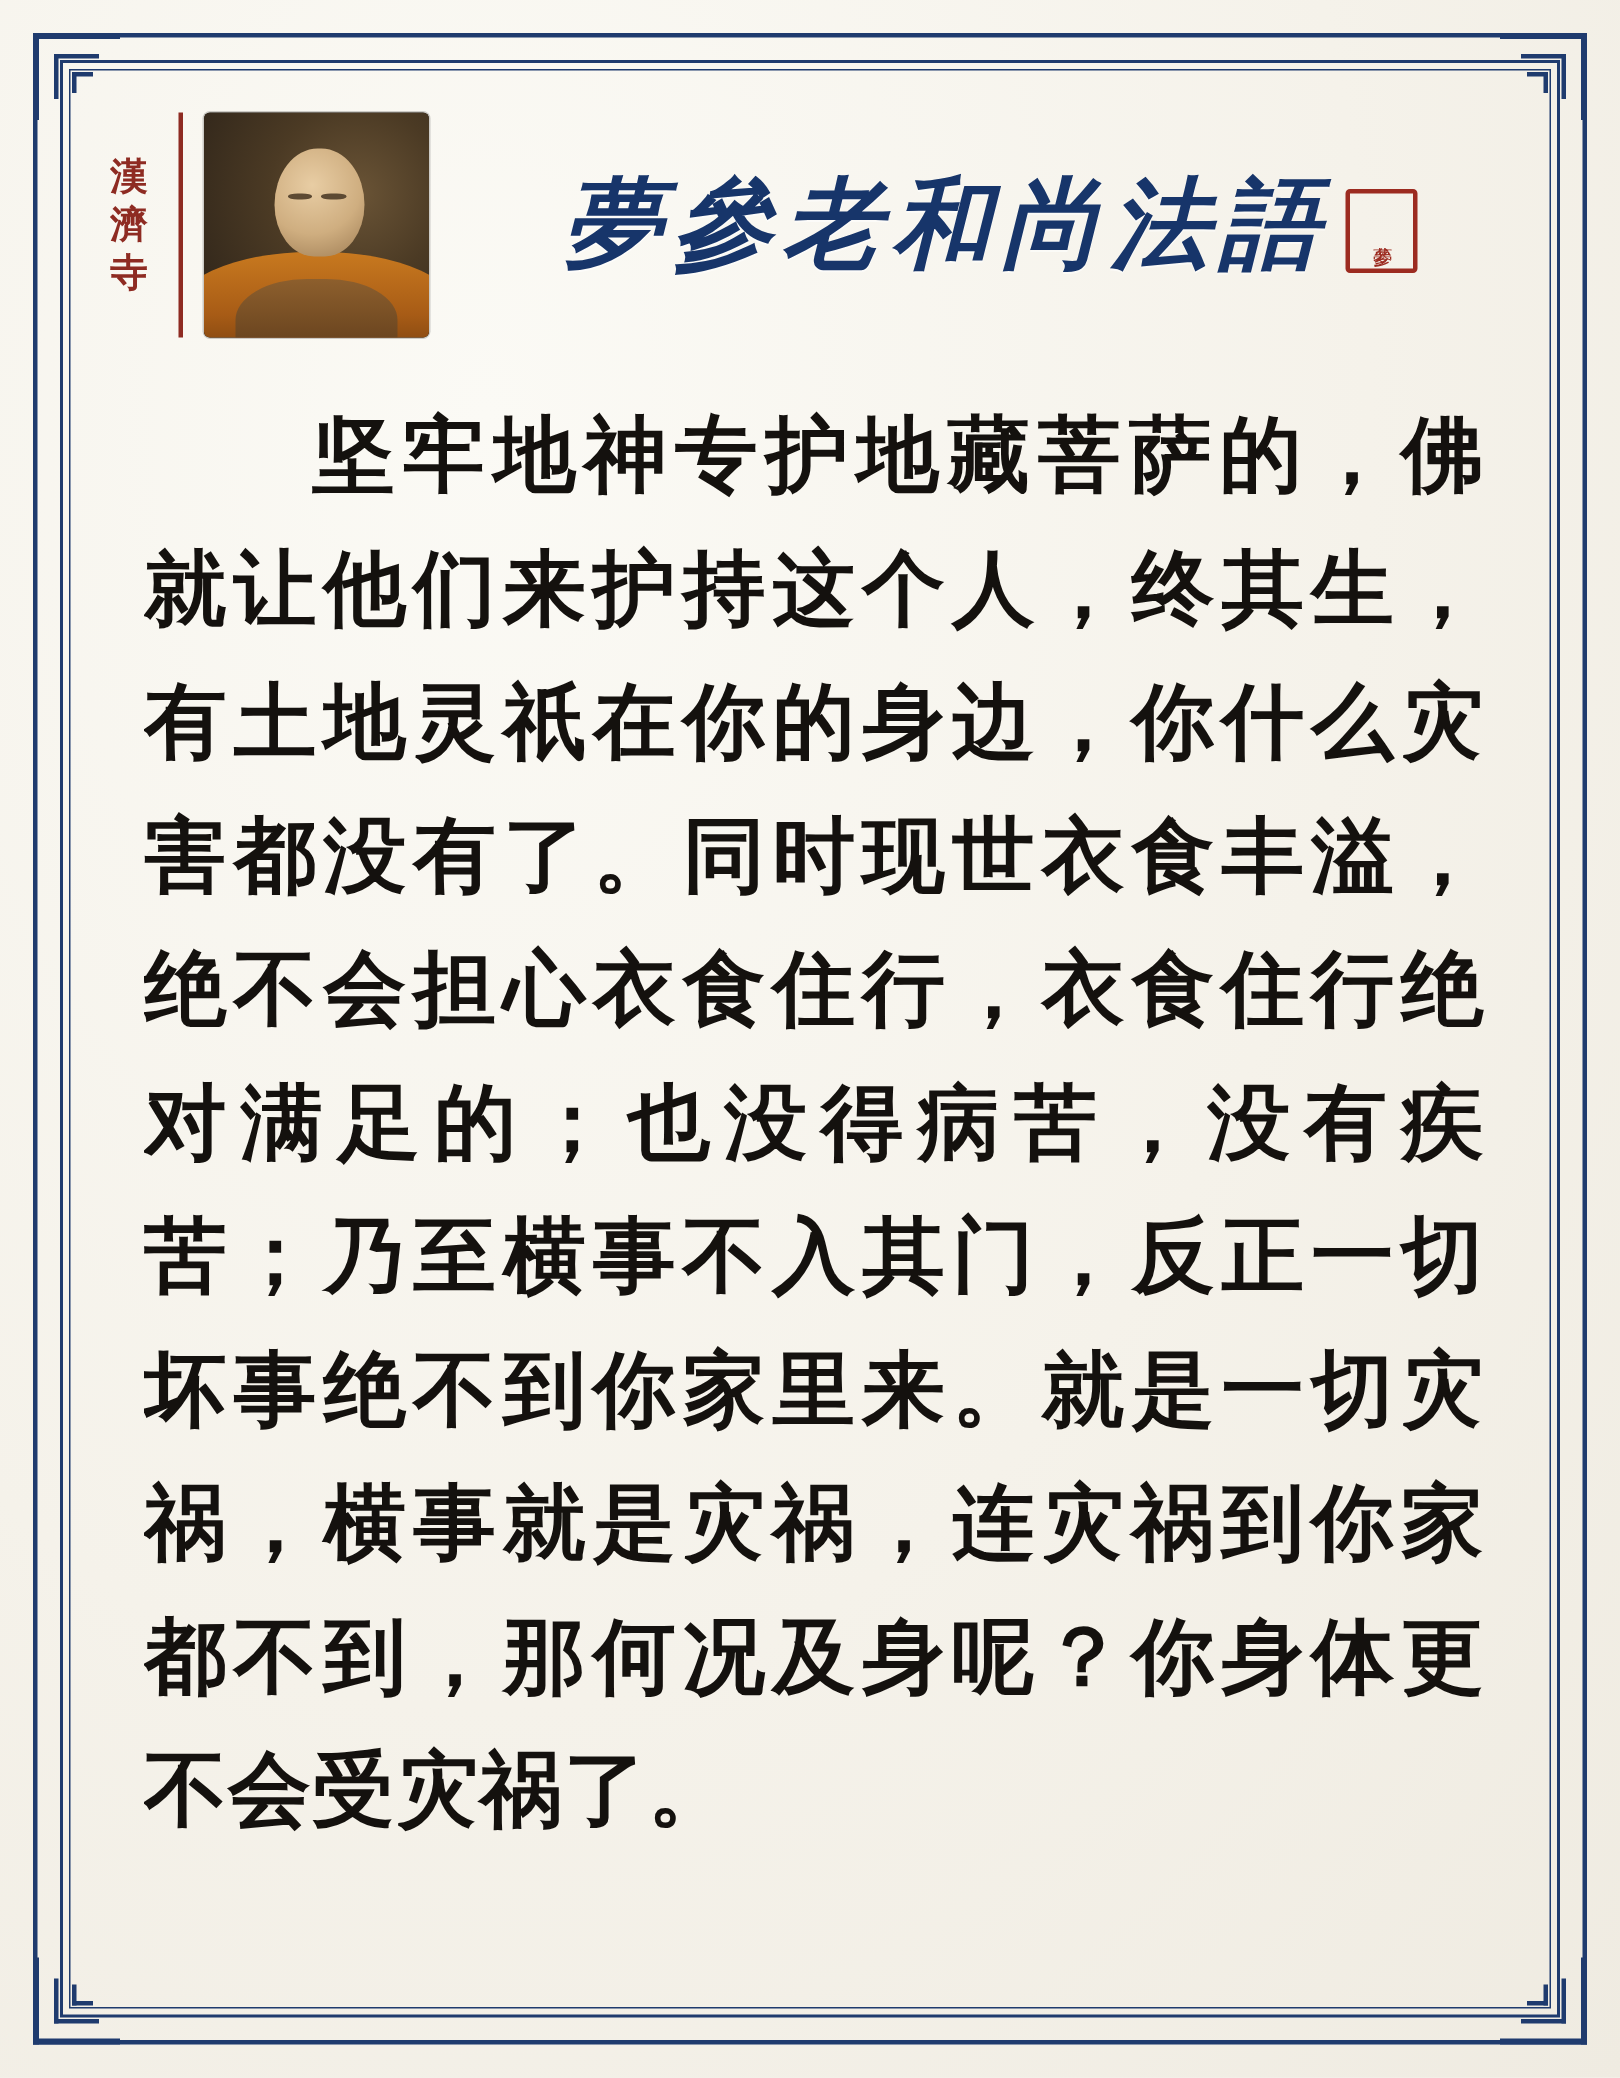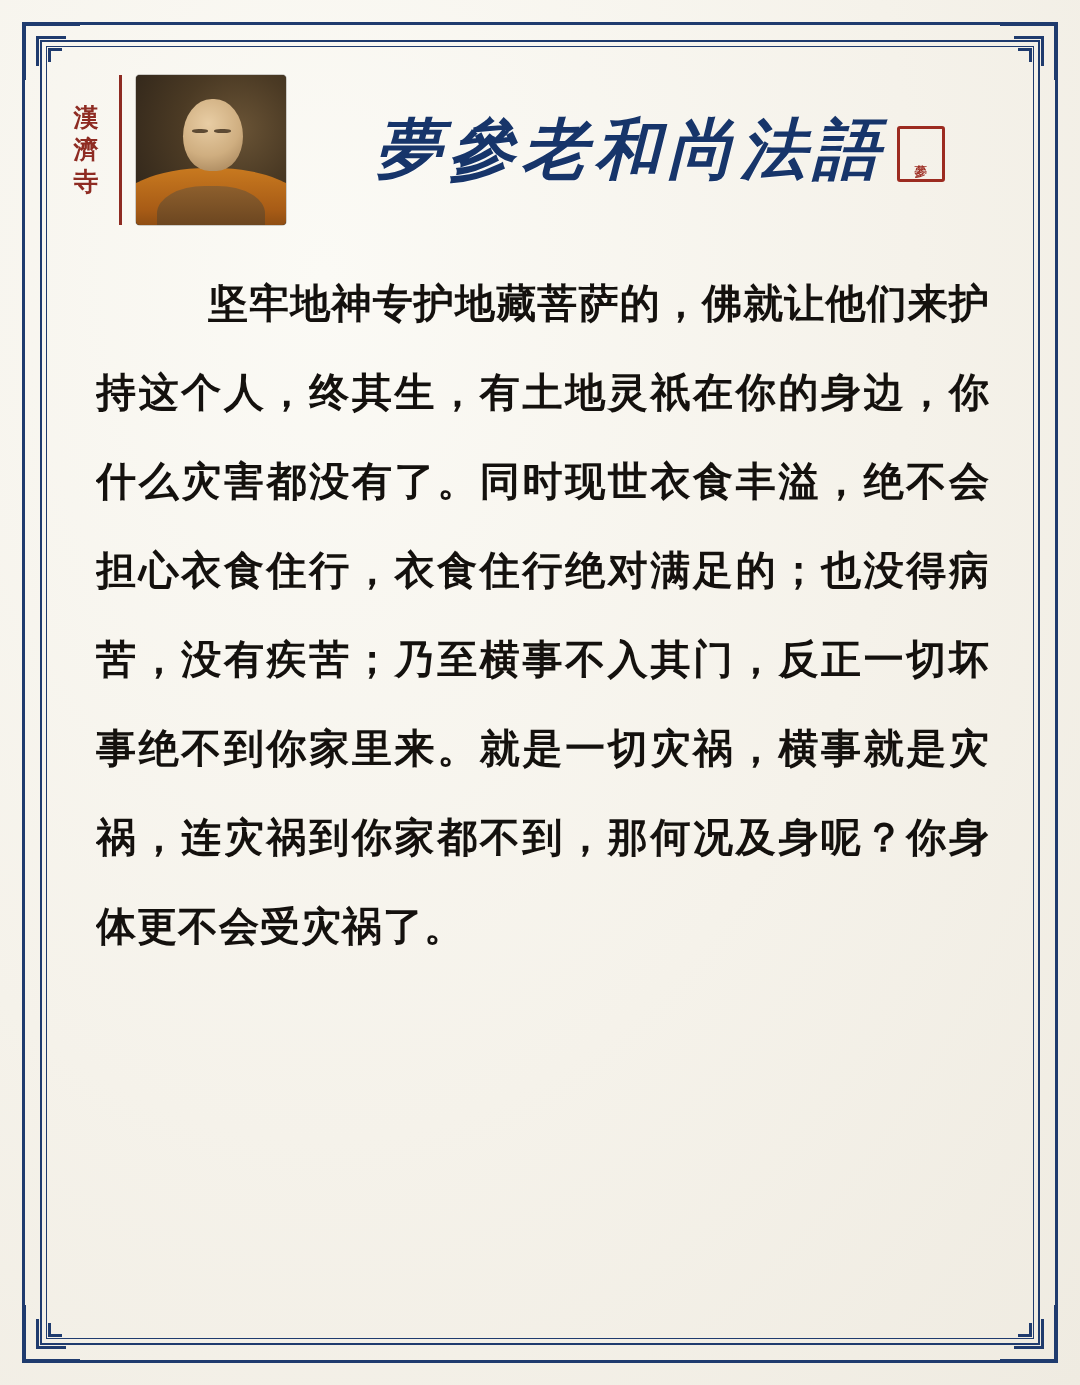--- a/index.html
+++ b/index.html
@@ -201,21 +201,21 @@
   }
 
   
   .body-text {
     position: absolute;
     left: 96px;
     right: 90px;
     top: 258px;
     bottom: 96px;
     font-family: "DejaVu Serif", "Liberation Serif", serif;
-    font-size: 40px;
+    font-size: 55px;
     line-height: 89px;
     color: #14110e;
     text-align: justify;
     text-indent: 112px;
     letter-spacing: 1px;
     font-weight: 600;
     box-sizing: border-box;
     overflow: hidden;
   }
 </style>

